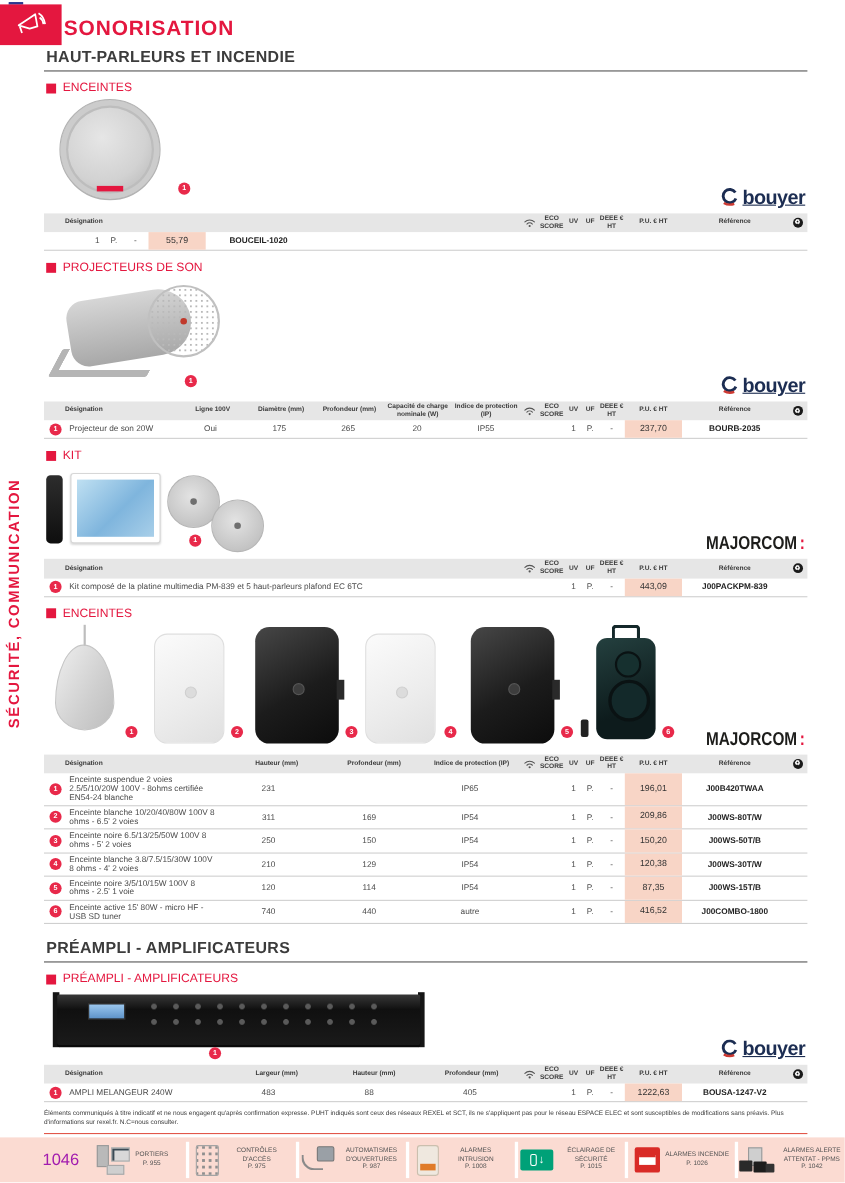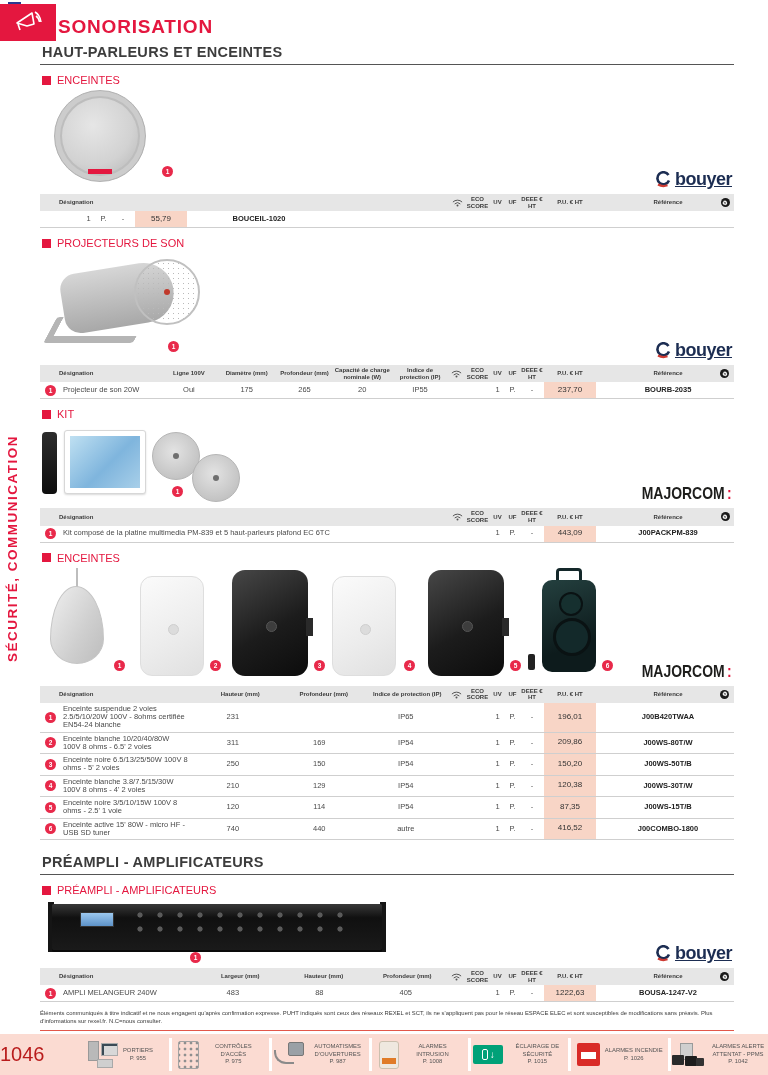--- a/index.html
+++ b/index.html
@@ -50,21 +50,21 @@
   .t-body{min-height:17px;border-bottom:1px solid #cfcfcf;font-size:7.5px;color:#4a4a4a;}
   .c-desig{flex:1.7;justify-content:flex-start;text-align:left;padding-left:5px;gap:7px;min-width:120px;}
   .t-head .c-desig{padding-left:19px;}
   .c-spec{flex:1;}
   .c-wifi{width:16px;}
   .c-eco{width:25px;}
   .c-uv{width:15px;}
   .c-uf{width:15px;}
   .c-deee{width:24px;}
   .c-price{width:52px;}
-  .c-ref{width:96px;margin-left:24px;}
+  .c-ref{width:96px;}
   .c-rec{width:18px;}
   .t-body .c-price{background:var(--price-bg);font-weight:normal;color:#333;font-size:8px;}
   .t-body .c-ref{font-weight:bold;color:#222;}
   .rec-dot{width:9px;height:9px;border-radius:50%;background:#1a1a1a;color:#fff;font-size:6px;
     display:inline-flex;align-items:center;justify-content:center;line-height:1;}
   
   .fig-plafonds{height:100px;}
   .img-ceiling{position:absolute;left:14px;top:0;width:92px;height:92px;border-radius:50%;
     background:radial-gradient(circle at 42% 38%,#e6e6e6 0%,#d2d2d2 52%,#bcbcbc 78%,#a6a6a6 100%);
     box-shadow:inset 0 0 0 5px #cccccc,inset 0 0 0 7px #bdbdbd;border:1px solid #b2b2b2;}
@@ -127,21 +127,21 @@
     background:linear-gradient(#9cc8ef,#5d92c8);border:1px solid #333;}
   .amp-knobs{position:absolute;left:90px;top:8px;width:220px;height:30px;
     background-image:radial-gradient(circle,#5a5a5a 2.2px,transparent 3px);background-size:20px 14px;}
   .amp-ear-l,.amp-ear-r{position:absolute;top:2px;width:6px;height:50px;background:#151515;}
   .amp-ear-l{left:8px;} .amp-ear-r{left:340px;}
   
   .disclaimer{margin:8px 0 0;font-size:5.9px;color:#3a3a3a;line-height:1.3;
     border-bottom:1.5px solid #e2574a;padding-bottom:4px;}
   .footer{position:absolute;left:0;bottom:0;width:768px;height:41px;background:var(--footer-bg);
     display:flex;align-items:center;}
-  .page-num{width:72px;text-align:left;font-size:20px;color:#b91c1c;}
+  .page-num{width:72px;text-align:right;font-size:15px;color:#a21caf;}
   .f-item{flex:1;display:flex;align-items:center;justify-content:center;gap:5px;height:100%;}
   .f-label{font-size:5.9px;color:#555;text-align:center;line-height:1.25;max-width:58px;}
   .f-divider{width:3px;height:33px;background:#fff;flex:none;}
   .fi{flex:none;position:relative;}
   .fi-portiers{width:30px;height:28px;}
   .fi-portiers .a{position:absolute;left:0;top:0;width:11px;height:20px;background:#b9b9b9;border:1px solid #999;}
   .fi-portiers .b{position:absolute;left:13px;top:2px;width:17px;height:13px;background:#d8d8d8;
     border:1px solid #aaa;box-shadow:inset 2px 2px 0 #3a4a55;}
   .fi-portiers .c{position:absolute;left:9px;top:18px;width:16px;height:9px;background:#cfcfcf;border:1px solid #a8a8a8;}
   .fi-keypad{width:21px;height:28px;background:linear-gradient(#d9d9d9,#bfbfbf);border:1px solid #a3a3a3;
@@ -184,21 +184,21 @@
       <path d="M22 2 q5 3 6 10"></path>
     </g>
   </svg>
 </div>
 <div class="page-title">SONORISATION</div>
 
 <div class="vertical-title">SÉCURITÉ, COMMUNICATION</div>
 
 <div class="content">
 
-  <div class="group-title">HAUT-PARLEURS ET ENCEINTES</div>
+  <div class="group-title">HAUT-PARLEURS ET INCENDIE</div>
 
   <div class="subsection-title">
     <span class="bullet"></span>
     <span>ENCEINTES</span>
   </div>
   <div class="figure fig-plafonds">
     <div class="img-ceiling">
       <span class="mini-logo"></span>
     </div>
     <span class="badge fig-badge" style="left:122px;top:76px;">1</span>

